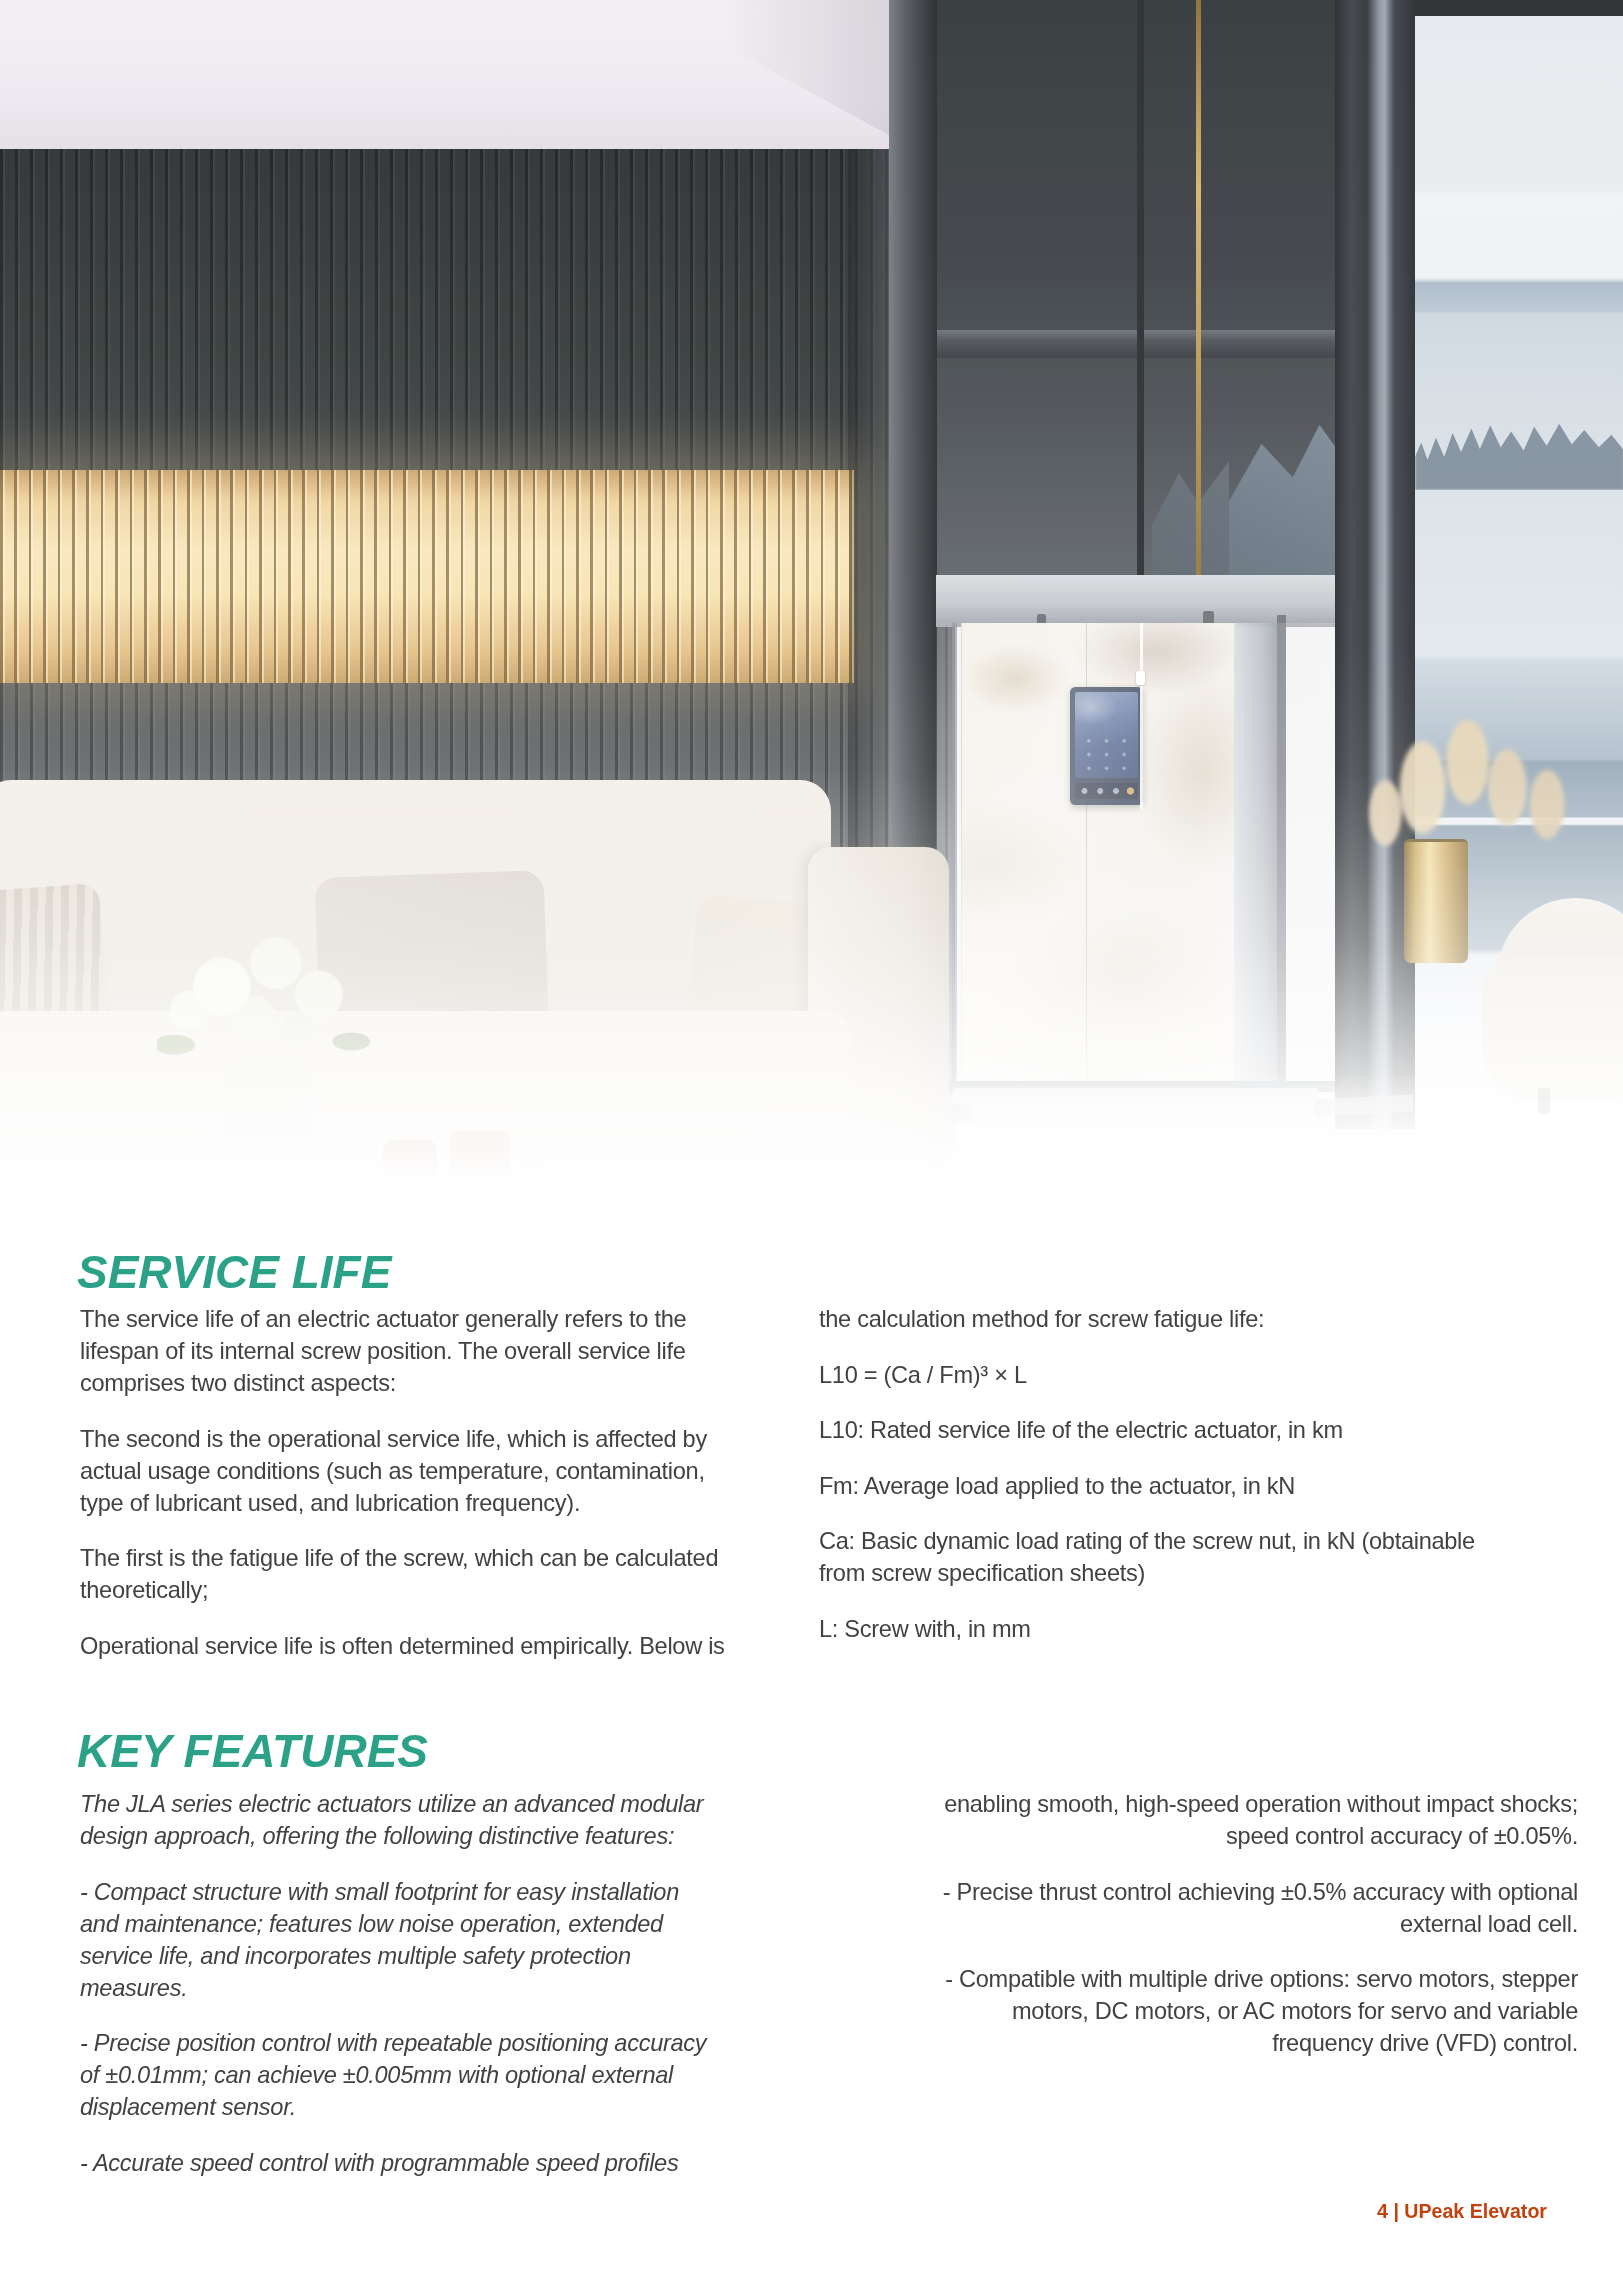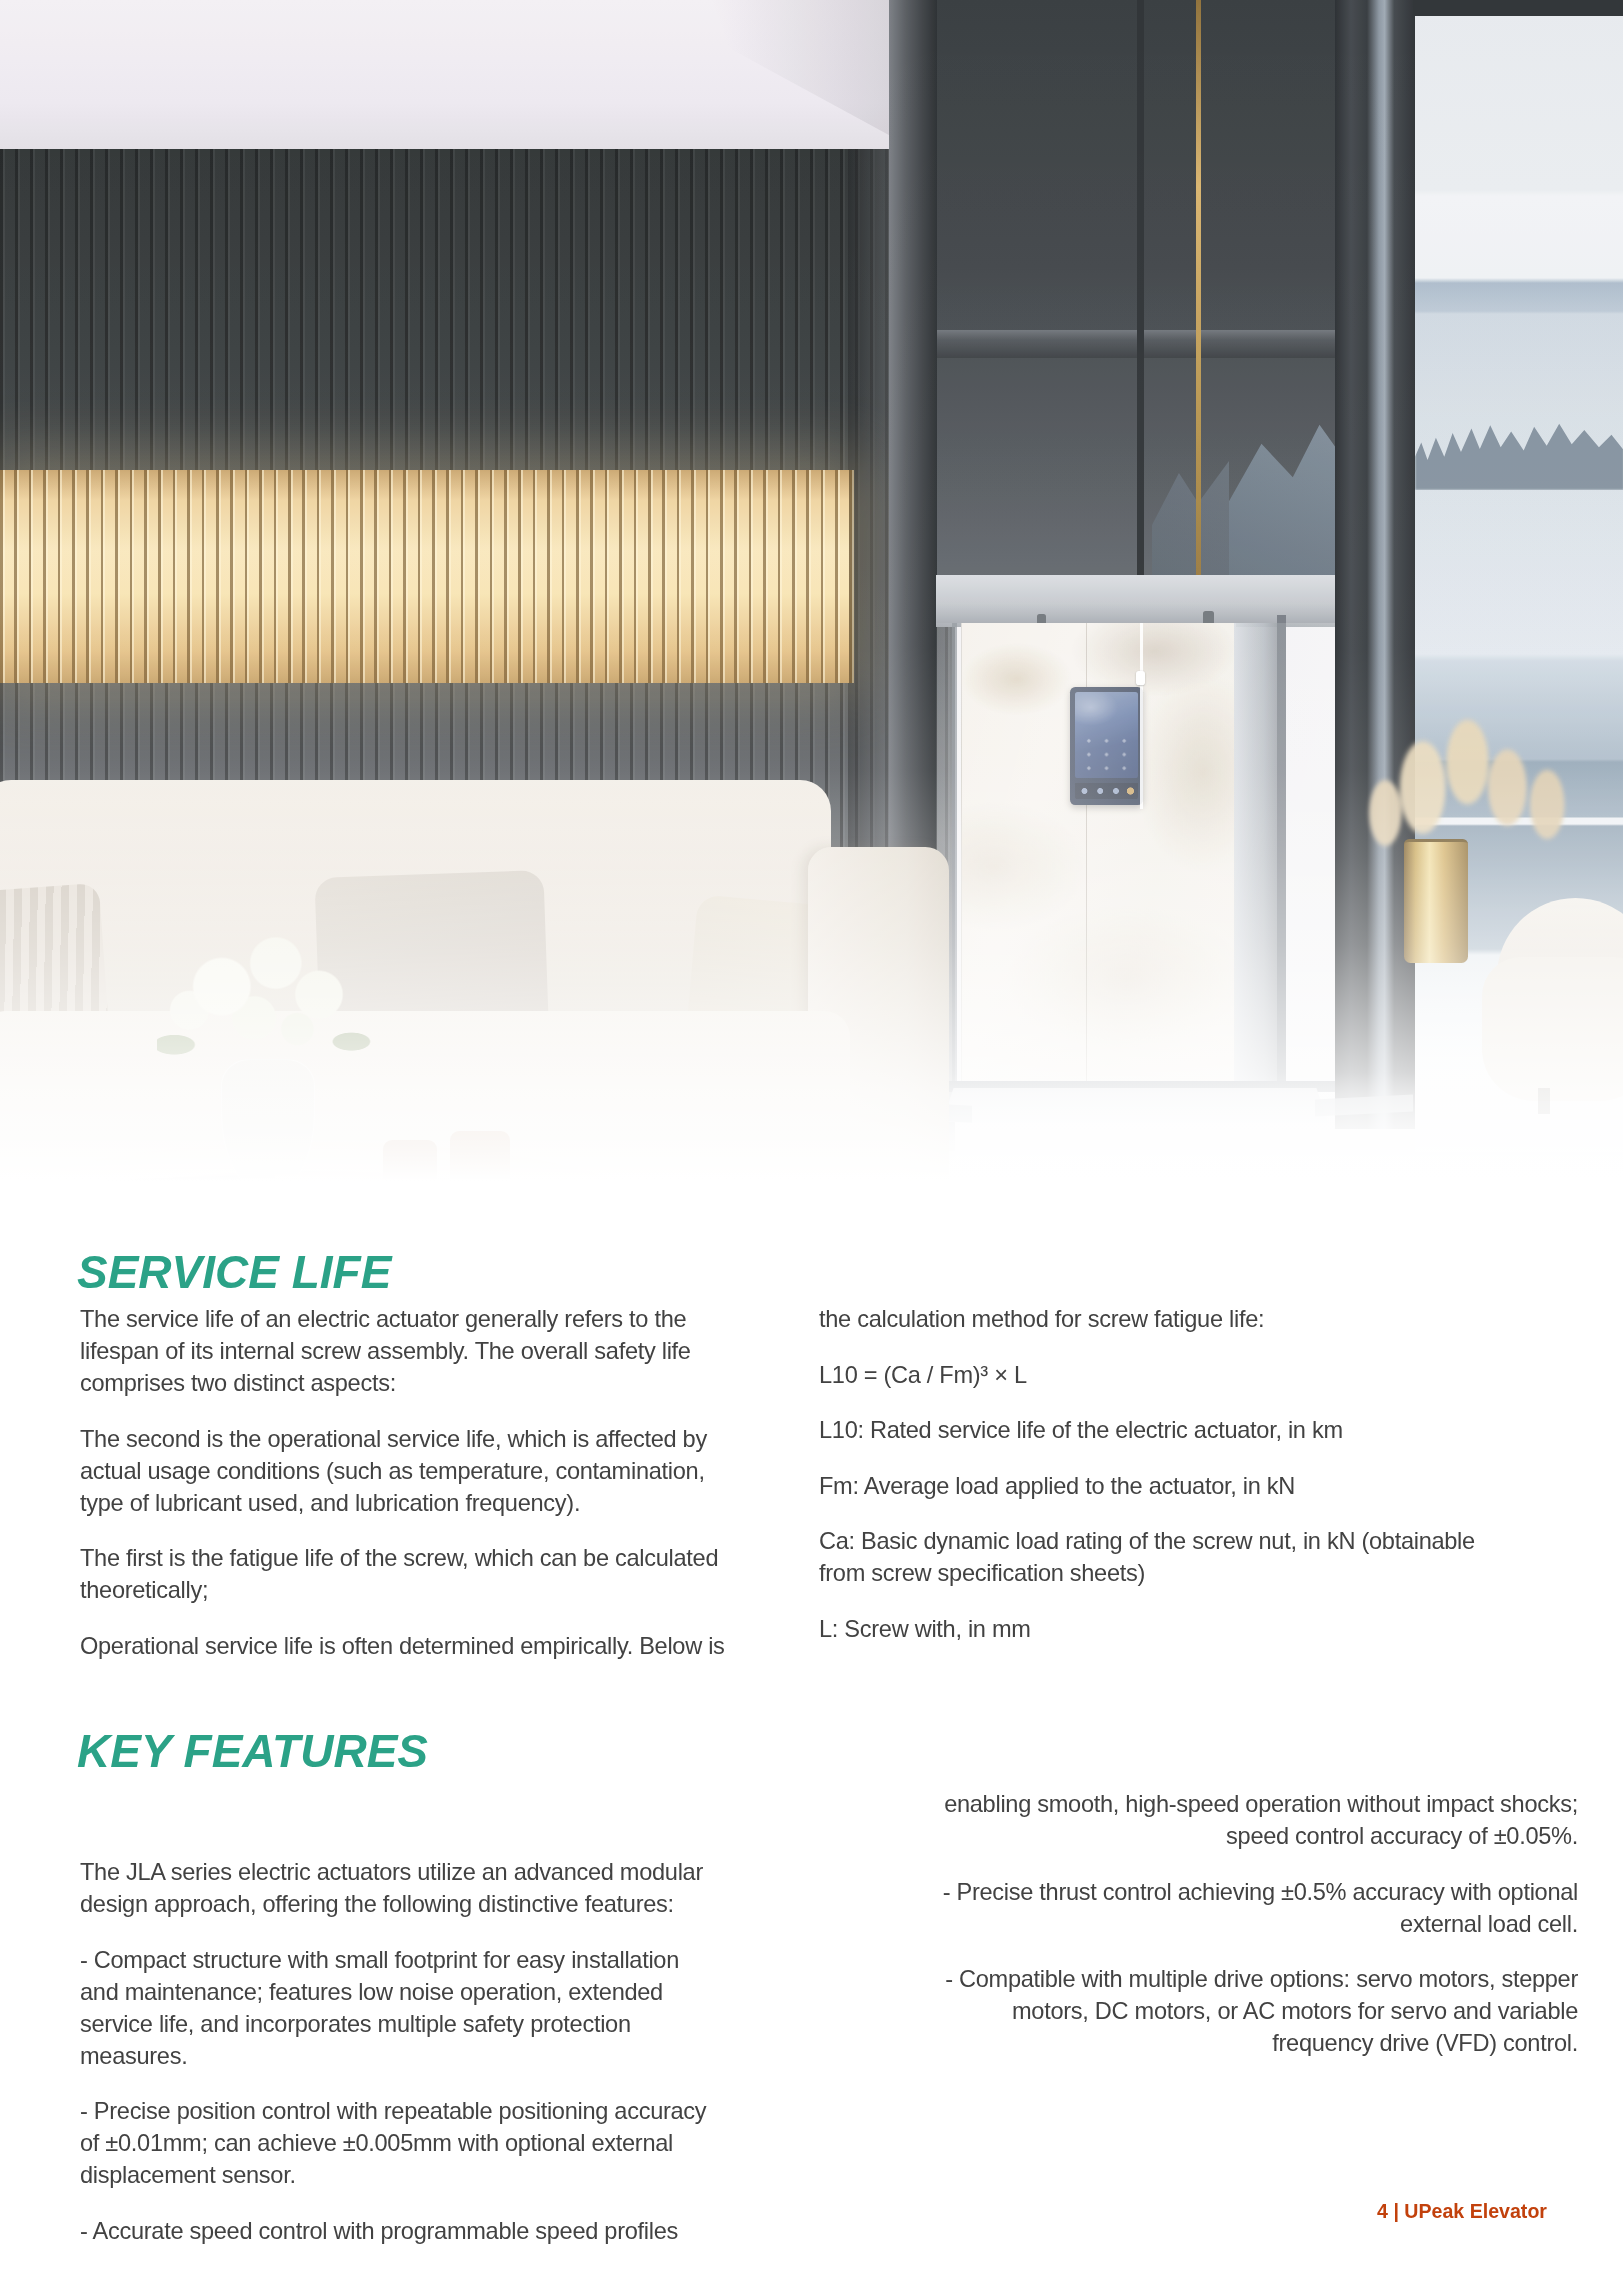--- a/index.html
+++ b/index.html
@@ -185,21 +185,21 @@
 
   
   .sec-title{margin:0;font-style:italic;font-weight:600;font-size:46px;line-height:46px;
     color:#2BA287;letter-spacing:0;}
   #title-1{left:77px;top:1249px;}
   #title-2{left:77px;top:1728px;text-align:right;}
   .col p{margin:0 0 23.6px 0;font-size:23.6px;line-height:32px;letter-spacing:-0.3px;
     color:#424242;white-space:pre;}
   #s1-left{left:80px;top:1303px;width:726px;}
   #s1-right{left:819px;top:1303px;width:759px;}
-  #s2-left{left:80px;top:1856px;width:726px;}
+  #s2-left{left:80px;top:1788px;width:726px;font-style:italic;}
   #s2-right{left:819px;top:1788px;width:759px;text-align:right;}
 
   #footer{right:76px;top:2200px;font-size:19.6px;font-weight:bold;color:#c2410c;letter-spacing:0;}
 </style>
 </head>
 <body>
 
 <div id="hero" class="abs">
   <div id="ceiling" class="abs"></div>
   <div id="ceiling-shade" class="abs"></div>
@@ -266,21 +266,21 @@
   <div id="armchair-seat" class="abs"></div>
   <div id="armchair-leg" class="abs"></div>
 
   <div id="hero-veil" class="abs"></div>
   <div id="hero-fade" class="abs"></div>
 </div>
 
 <h2 id="title-1" class="abs sec-title">SERVICE LIFE</h2>
 <div id="s1-left" class="abs col">
   <p>The service life of an electric actuator generally refers to the
-lifespan of its internal screw assembly. The overall safety life
+lifespan of its internal screw position. The overall service life
 comprises two distinct aspects:</p>
   <p>The second is the operational service life, which is affected by
 actual usage conditions (such as temperature, contamination,
 type of lubricant used, and lubrication frequency).</p>
   <p>The first is the fatigue life of the screw, which can be calculated
 theoretically;</p>
   <p>Operational service life is often determined empirically. Below is</p>
 </div>
 <div id="s1-right" class="abs col">
   <p>the calculation method for screw fatigue life:</p>

